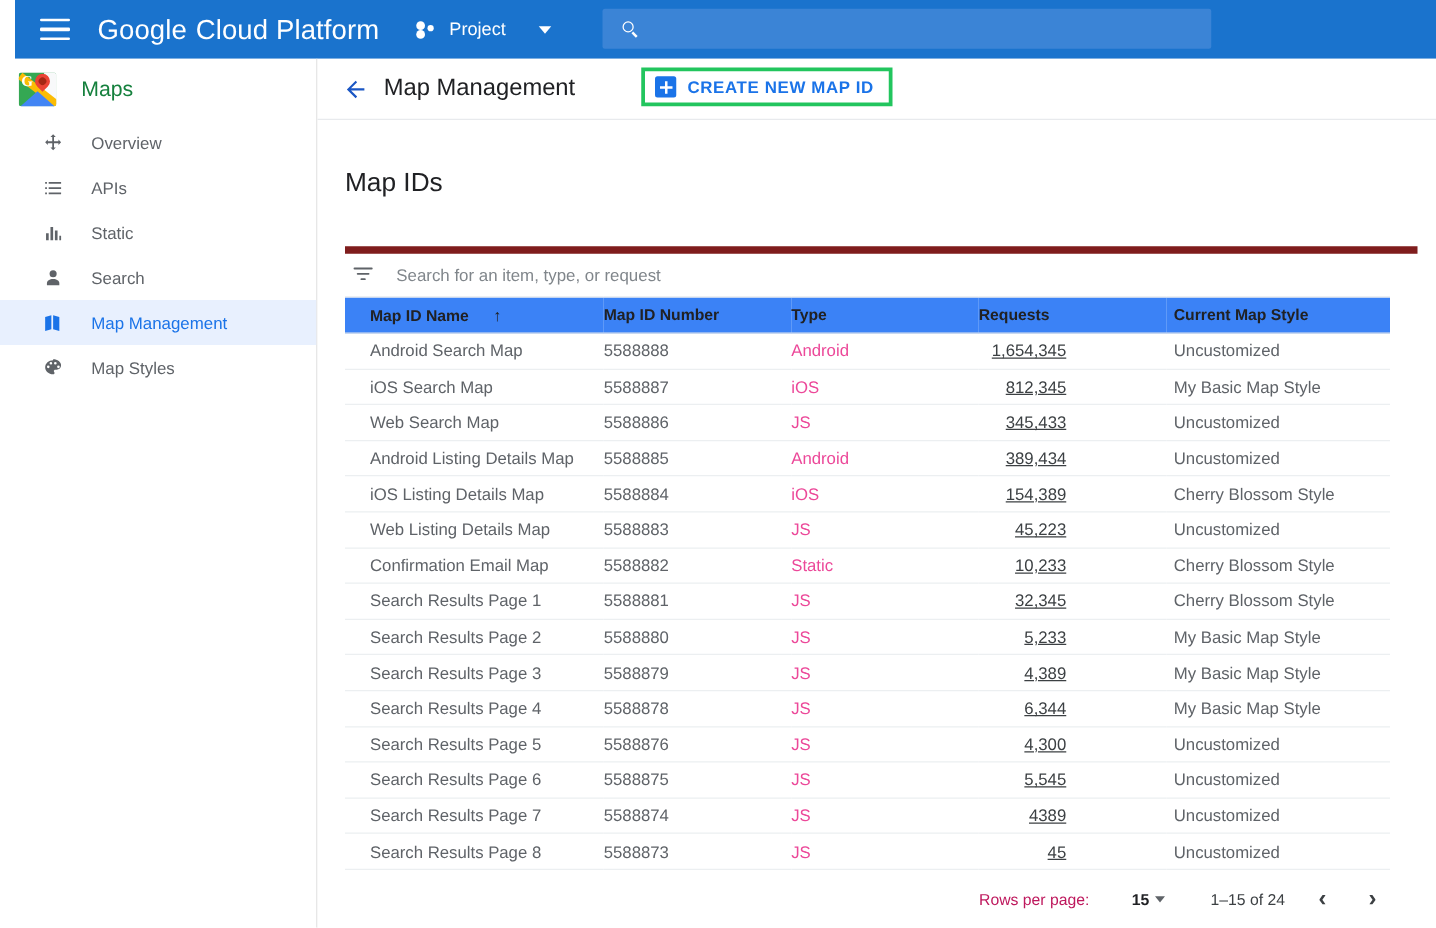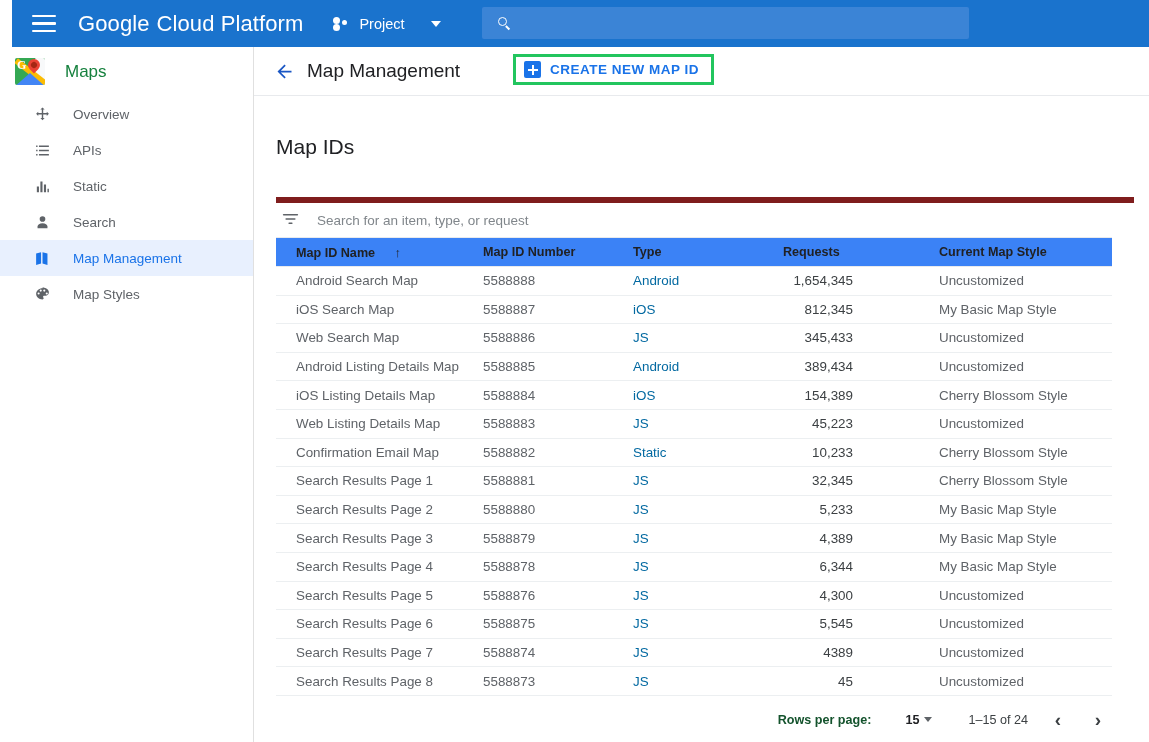--- a/index.html
+++ b/index.html
@@ -175,30 +175,30 @@
   th.c-req  { width: 150px; padding-right: 80px; }
   th.c-style{ width: 179px; padding-left: 6px; }
   .sort-arrow { display: inline-block; margin-left: 16px; font-size: 13px; font-weight: 700; color:#202124; }
 
   tbody tr { height: 28.6px; }
   tbody td {
     font-size: 13.4px; color: #5f6368; padding: 0;
     border-bottom: 1px solid #eceff1; vertical-align: middle;
   }
   td.c-name { padding-left: 20px; }
-  td.c-req  { text-align: right; padding-right: 80px; color: #3c4043; }
-  td.c-type { color: #0369a1; }
+  td.c-req  { text-align: right; padding-right: 80px; color: #3c4043; text-decoration: underline; }
+  td.c-type { color: #ec4899; }
   td.c-style{ padding-left: 6px; }
 
   .pager {
     width: 836px; height: 48px; display: flex; align-items: center;
     justify-content: flex-end; gap: 0; font-size: 12.6px; color: #5f6368;
     border-top: 0;
   }
-  .rpp-label { color: #14532d; font-weight: bold; }
+  .rpp-label { color: #be185d; }
   .rpp-select {
     margin-left: 34px; display: flex; align-items: center; gap: 5px;
     cursor: pointer; color: #202124; font-weight: 700;
   }
   .rpp-caret {
     width: 0; height: 0;
     border-left: 4px solid transparent; border-right: 4px solid transparent;
     border-top: 5px solid #5f6368;
   }
   .range-label { margin-left: 36px; color: #3c4043; }

